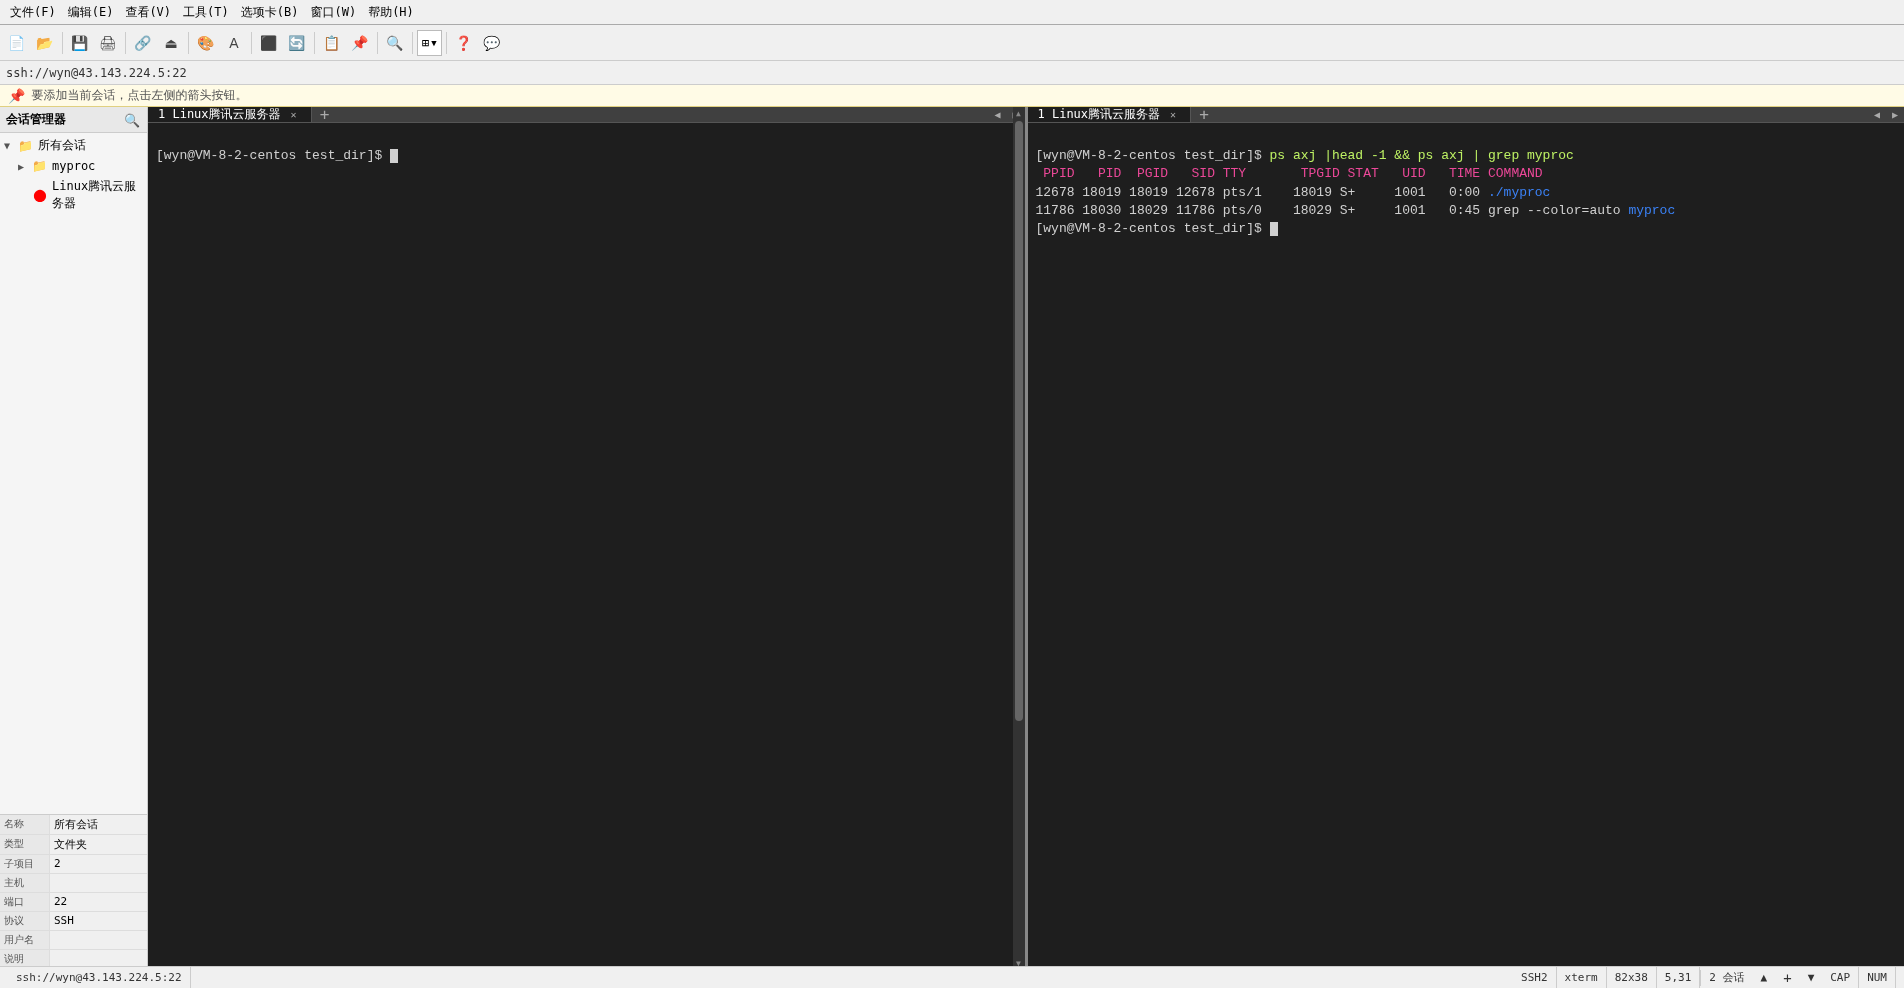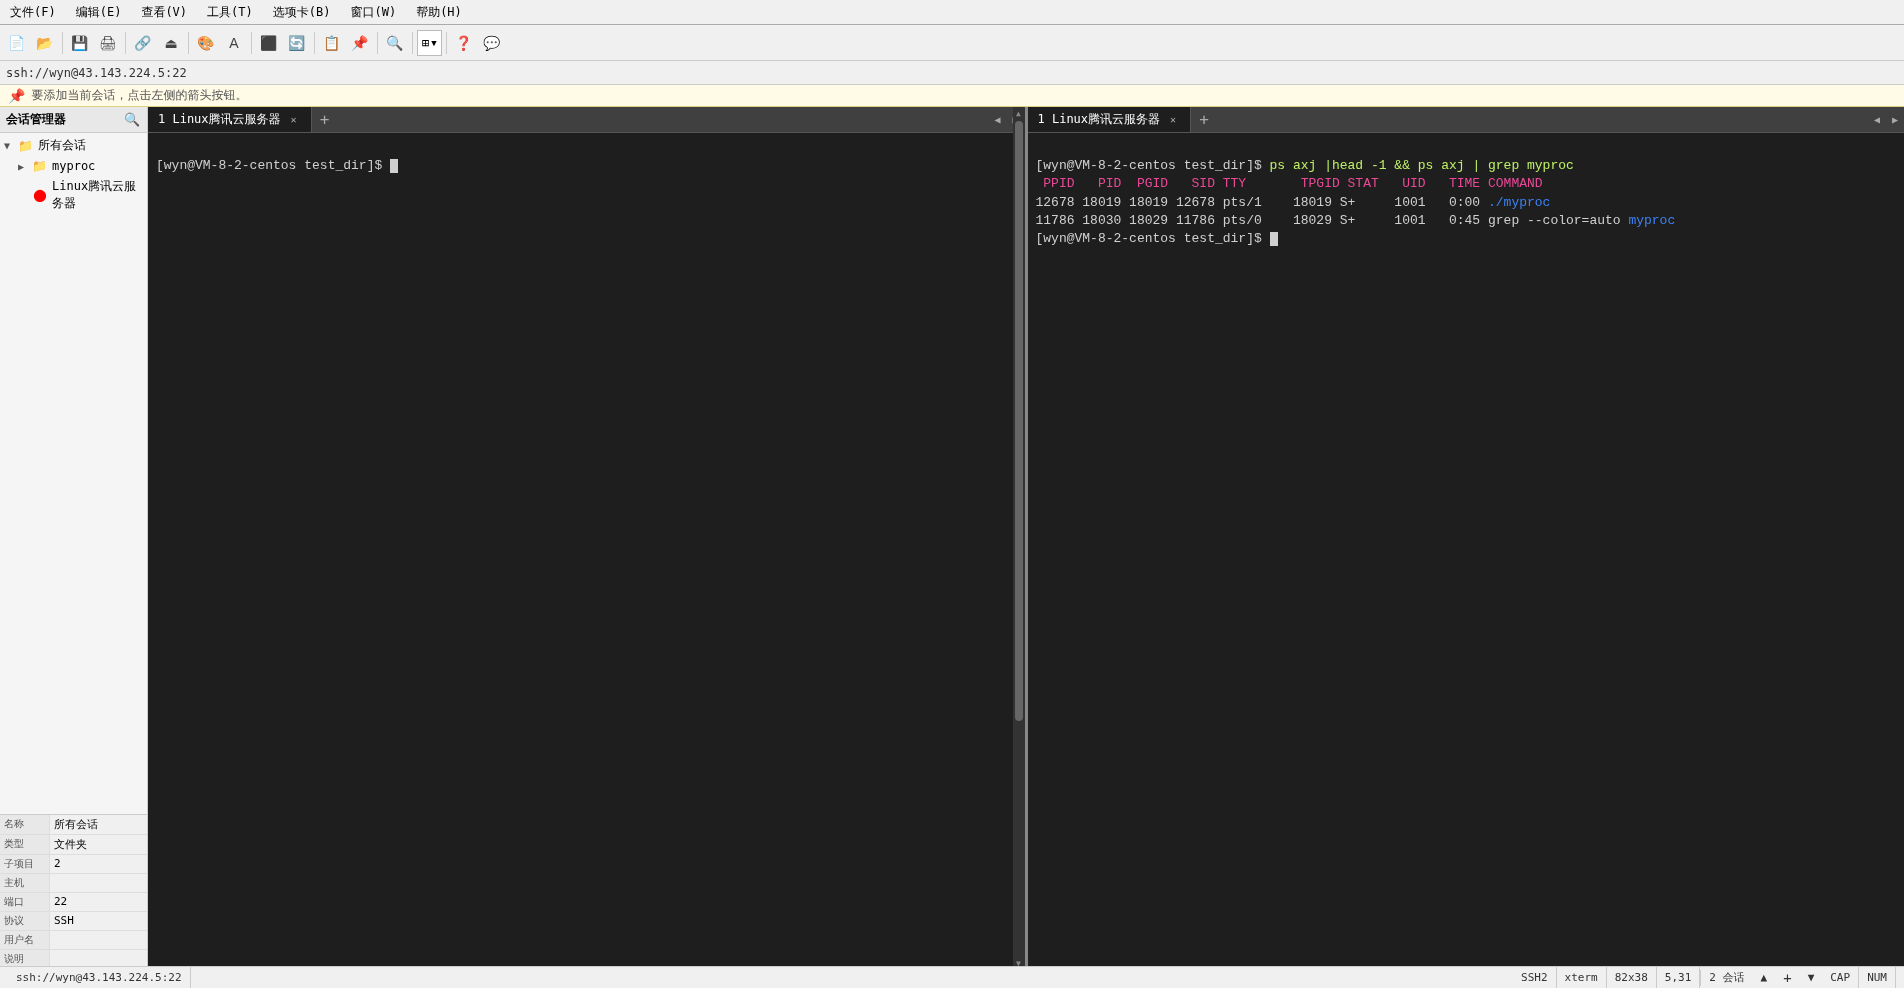--- a/index.html
+++ b/index.html
@@ -15,21 +15,20 @@
 
     
     #menubar {
       width: 100%;
       height: 22px;
       background: #f0f0f0;
       display: flex;
       align-items: center;
       border-bottom: 1px solid #aaa;
       padding: 12px 4px;
-      gap: 8px;
     }
     .menu-item {
       font-size: 12px;
       color: #000;
       padding: 2px 6px;
       cursor: pointer;
       white-space: nowrap;
     }
 
     
@@ -121,21 +120,21 @@
       flex-direction: column;
       overflow: hidden;
     }
     #sidebar-header {
       background: #e8e8e8;
       padding: 4px 6px;
       font-size: 12px;
       font-weight: bold;
       border-bottom: 1px solid #ccc;
       display: flex;
-      align-items: center;
+      align-items: flex-end;
       justify-content: space-between;
     }
     .sidebar-tree {
       flex: 1;
       overflow-y: auto;
       padding: 2px 0;
     }
     .tree-item {
       display: flex;
       align-items: center;
@@ -196,21 +195,21 @@
       flex-direction: column;
       background: #2b2b2b;
       overflow: hidden;
     }
 
     
     .tab-bar {
       display: flex;
       align-items: stretch;
       background: #404040;
-      height: 26px;
+      height: 16px;
       border-bottom: 1px solid #555;
       flex-shrink: 0;
     }
     .tab {
       display: flex;
       align-items: center;
       padding: 0 10px;
       font-size: 12px;
       cursor: pointer;
       border-right: 1px solid #555;

